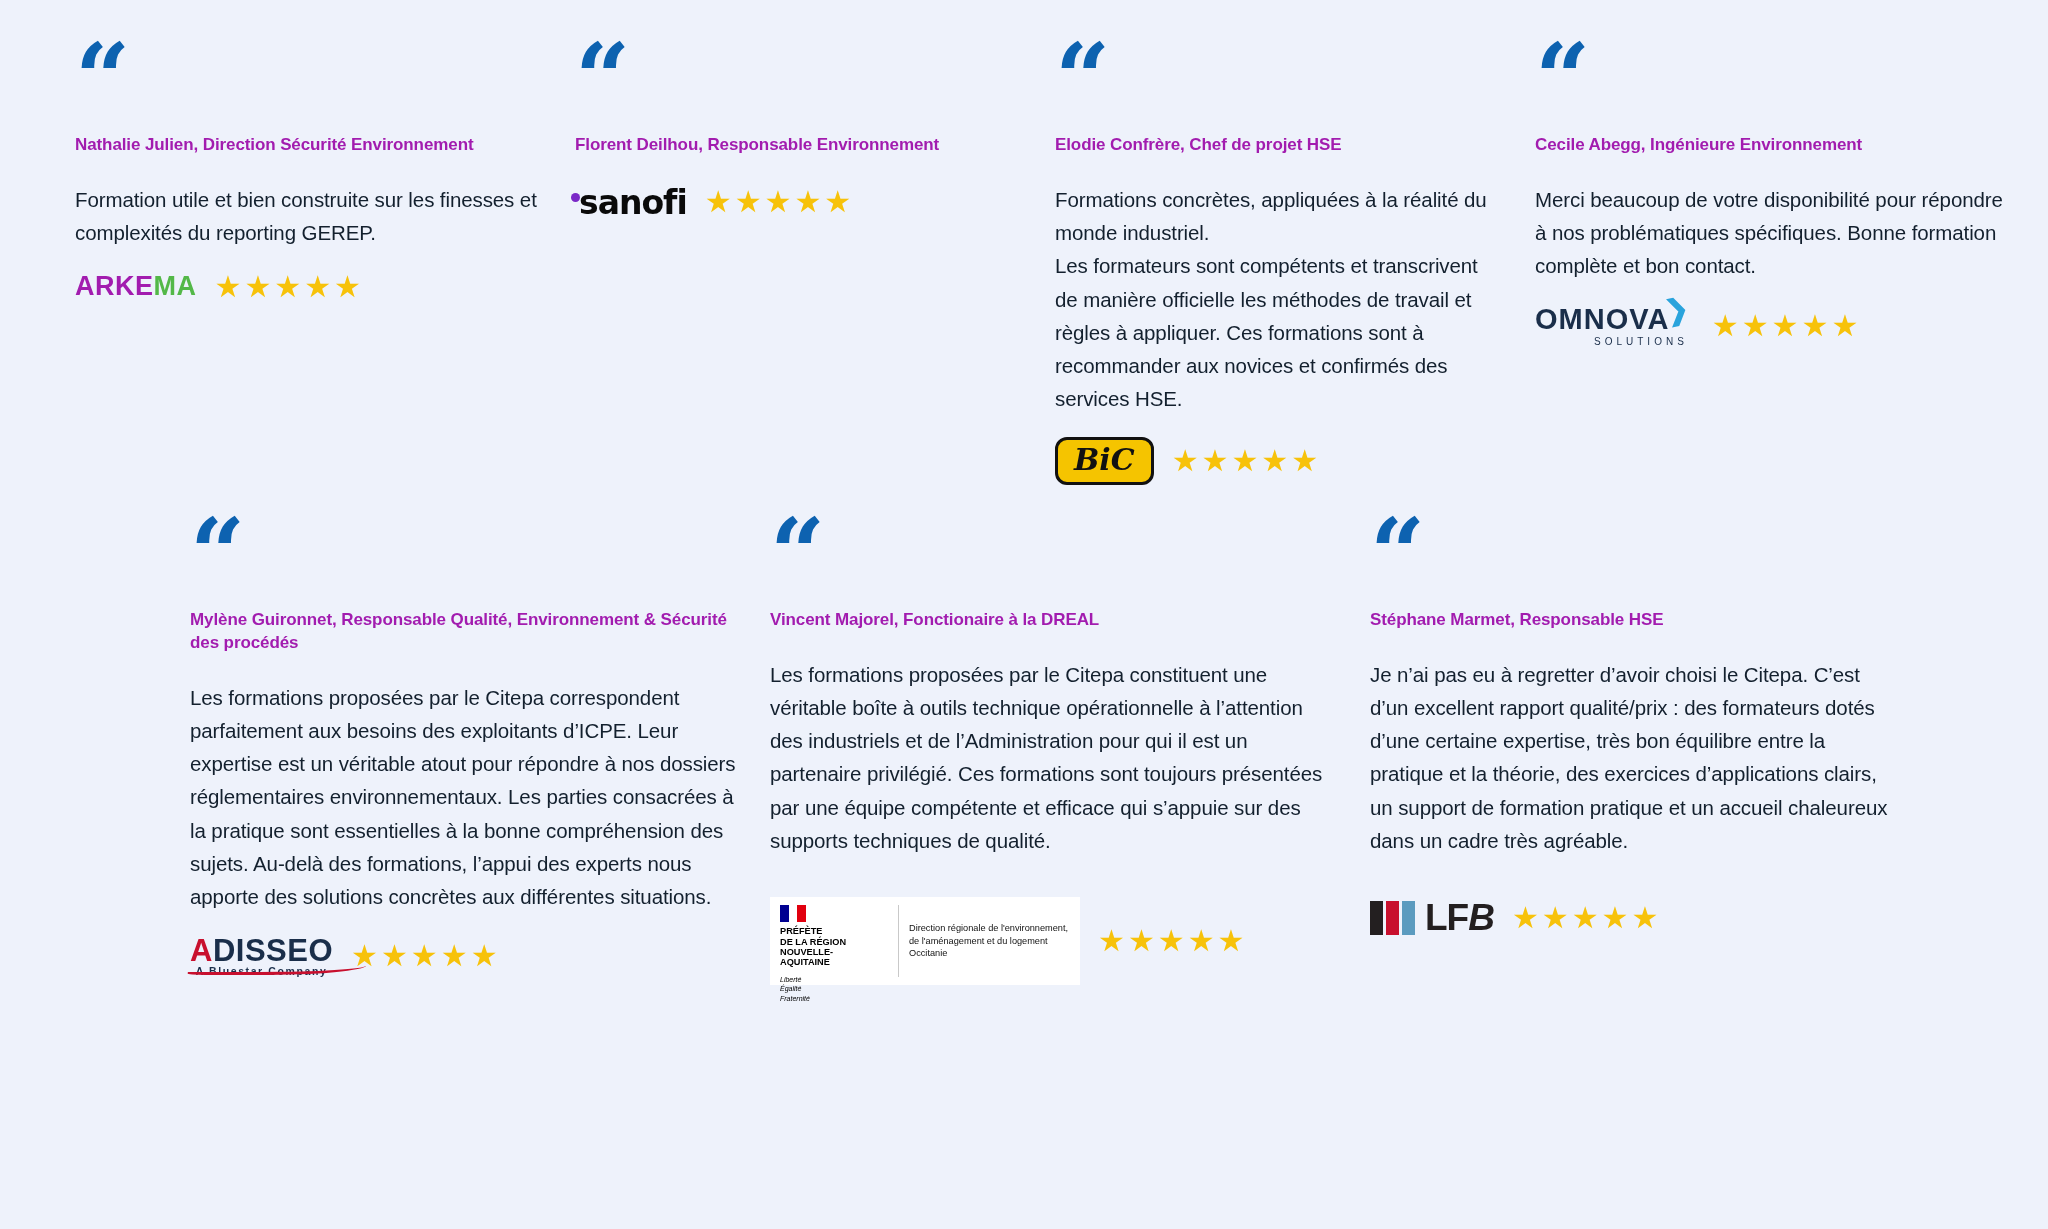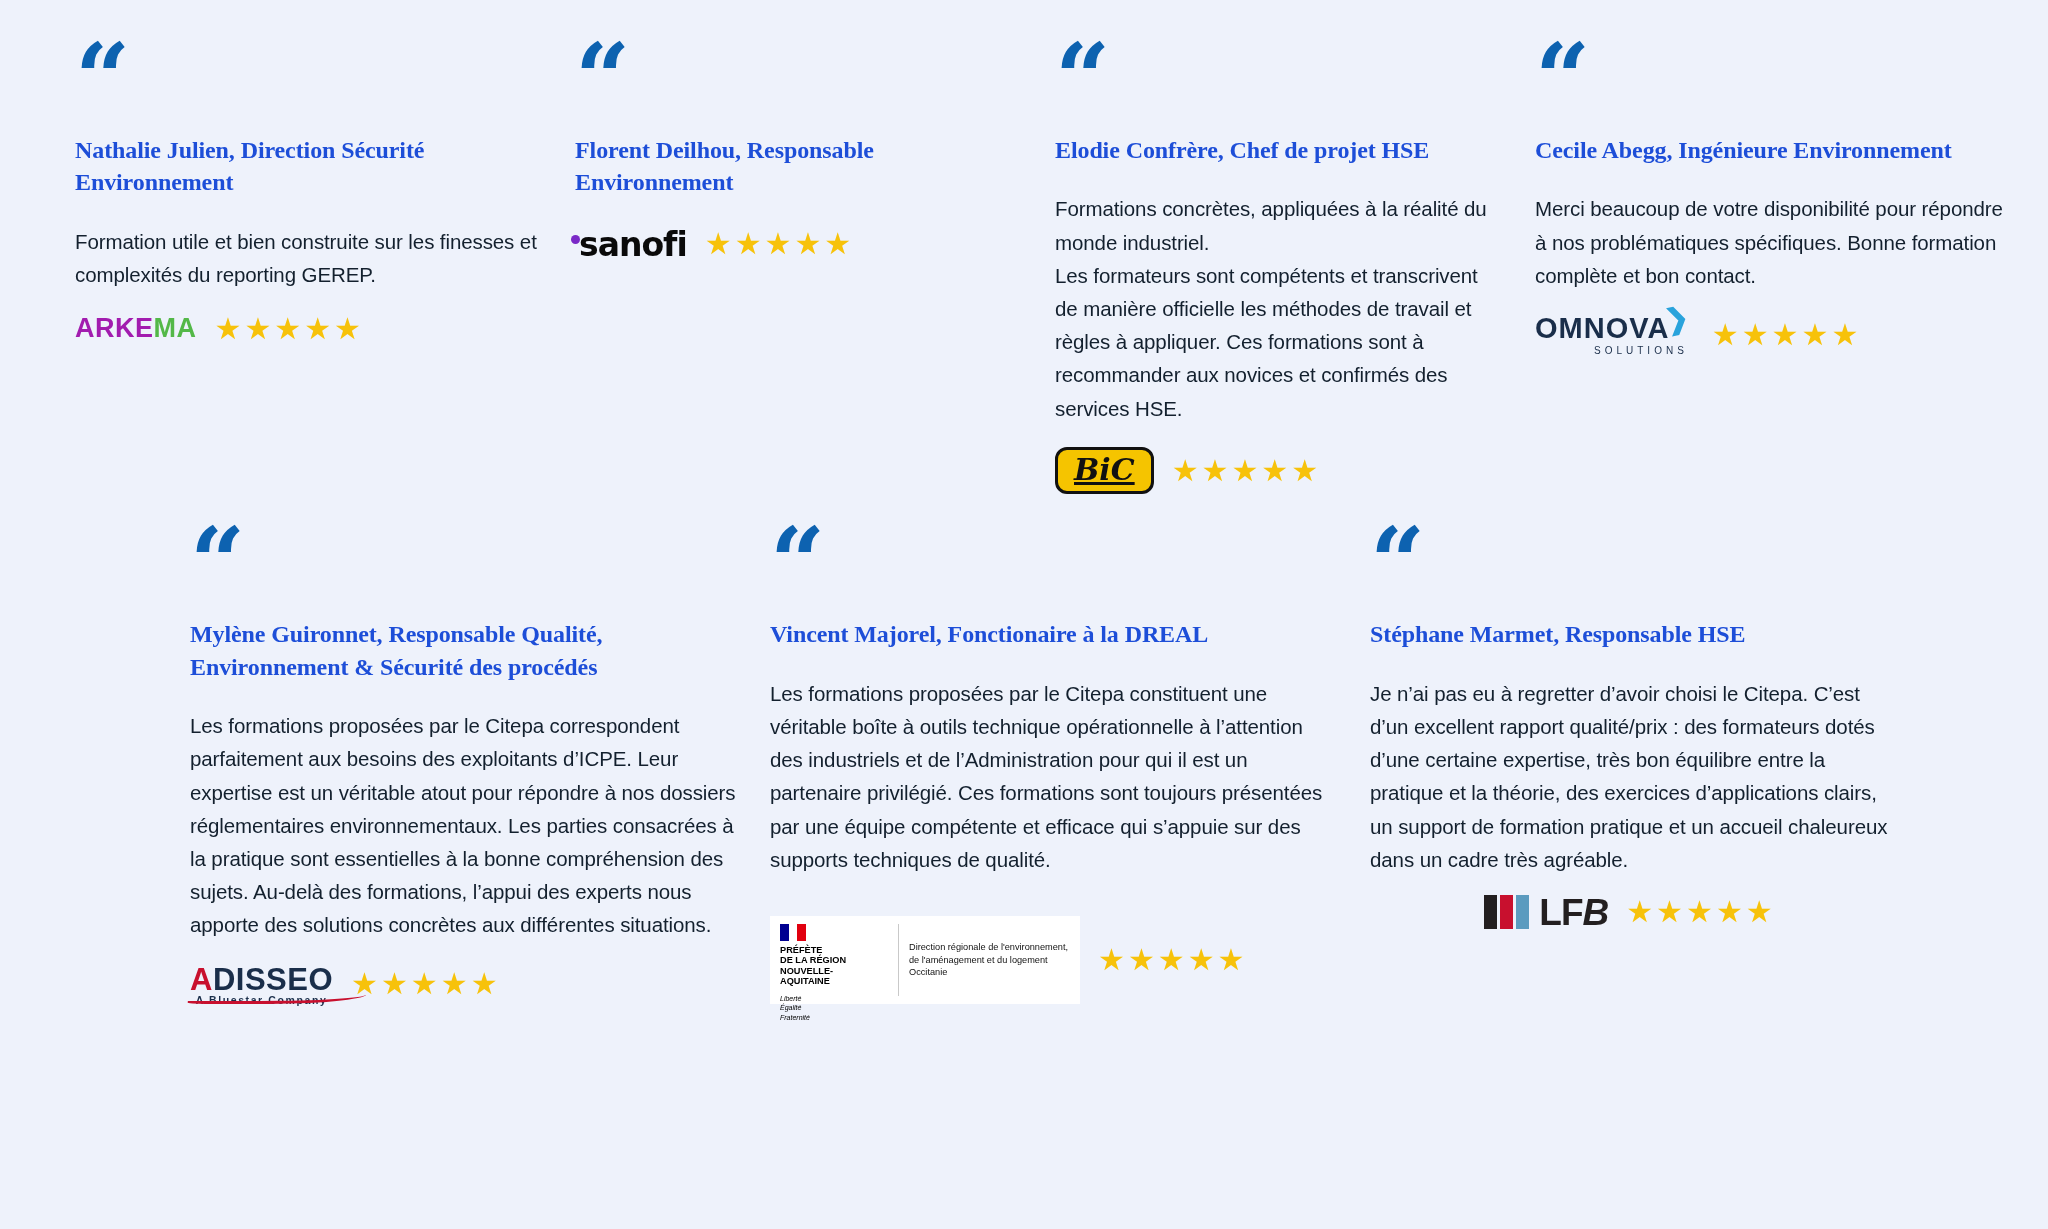--- a/index.html
+++ b/index.html
@@ -34,27 +34,26 @@
     font-size: 96px;
     font-weight: 700;
     line-height: 0.78;
     letter-spacing: -4px;
     height: 70px;
     margin-bottom: 22px;
     user-select: none;
   }
 
   .author {
-    color: #1d4ed8;
-    font-weight: 700;
-    font-size: 24px;
+    color: #a21caf;
+    font-weight: 700;
+    font-size: 17px;
     line-height: 1.35;
     margin-bottom: 26px;
     letter-spacing: -0.1px;
-    font-family: Liberation Serif, serif;
   }
 
   .text {
     color: #13202e;
     font-size: 20.5px;
     line-height: 1.62;
     white-space: pre-line;
     letter-spacing: -0.1px;
   }
 
@@ -111,21 +110,20 @@
     border: 3px solid #111;
     border-radius: 12px;
     padding: 4px 16px 6px;
     font-family: "DejaVu Serif", serif;
     font-style: italic;
     font-weight: 700;
     font-size: 30px;
     color: #111;
     letter-spacing: 0px;
     line-height: 1.05;
-    text-decoration: underline;
   }
 
   
   .logo-omnova { flex-direction: column; align-items: flex-start; line-height: 1; }
   .logo-omnova .top {
     font-weight: 700;
     font-size: 29px;
     color: #1a2e4a;
     letter-spacing: 1px;
     position: relative;
@@ -329,21 +327,21 @@
 Occitanie</div>
         </div>
         <div class="stars">★★★★★</div>
       </div>
     </div>
 
     <div class="card" style="width:520px;padding-right:0;">
       <div class="quote-mark">“</div>
       <div class="author">Stéphane Marmet, Responsable HSE</div>
       <div class="text">Je n’ai pas eu à regretter d’avoir choisi le Citepa. C’est d’un excellent rapport qualité/prix : des formateurs dotés d’une certaine expertise, très bon équilibre entre la pratique et la théorie, des exercices d’applications clairs, un support de formation pratique et un accueil chaleureux dans un cadre très agréable.</div>
-      <div class="footer" style="margin-top:18px;justify-content:center;">
+      <div class="footer" style="margin-top:42px;">
         <div class="logo logo-lfb">
           <span class="bars">
               <i class="k"></i>
               <i class="r"></i>
               <i class="b"></i>
             </span>
           <span class="txt"><span>LF</span><em>B</em></span>
         </div>
         <div class="stars">★★★★★</div>
       </div>

